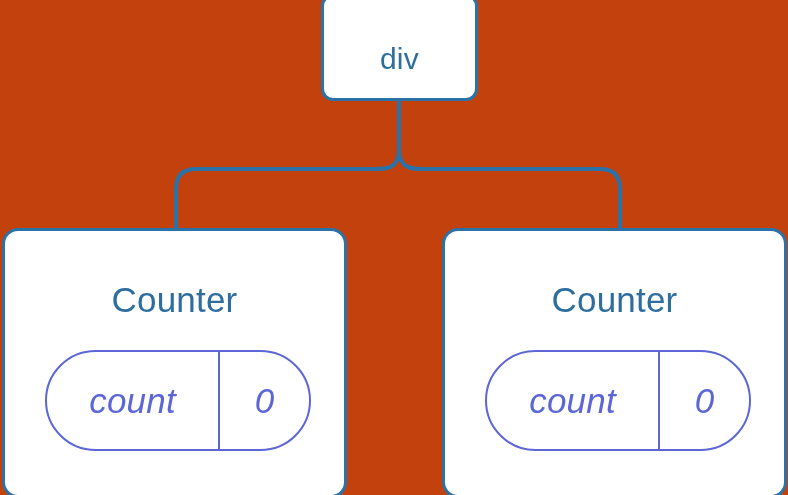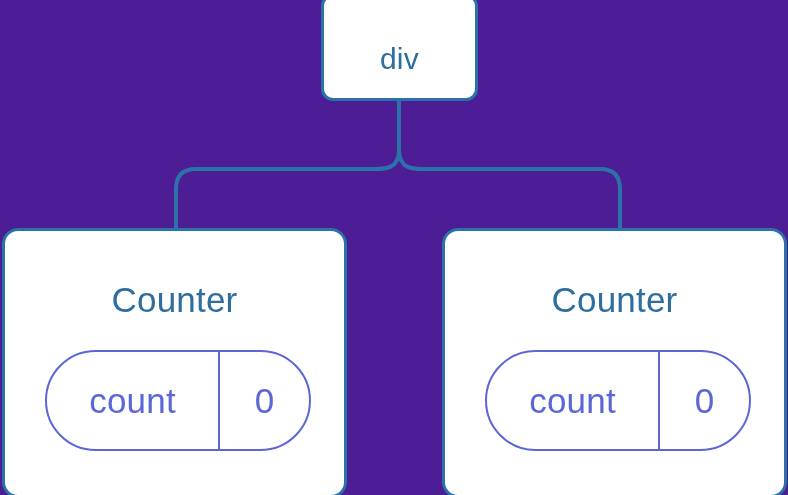--- a/index.html
+++ b/index.html
@@ -9,21 +9,21 @@
   body {
     width: 788px;
     height: 495px;
     overflow: hidden;
     font-family: "Liberation Sans", sans-serif;
   }
   #diagram-canvas {
     position: relative;
     width: 788px;
     height: 495px;
-    background: #4c1d95;
+    background: #c2410c;
   }
   .connector-layer {
     position: absolute;
     left: 0;
     top: 0;
     width: 788px;
     height: 495px;
   }
   
   .node-box {
@@ -74,20 +74,21 @@
     position: absolute;
     left: 40px;
     top: 119px;
     width: 266px;
     height: 101px;
     border: 2px solid #5c66d6;
     border-radius: 52px;
     box-sizing: border-box;
     display: flex;
     align-items: stretch;
+    font-style: italic;
   }
   .pill-key {
     flex: 0 0 173px;
     display: flex;
     align-items: center;
     justify-content: center;
     border-right: 2px solid #5c66d6;
     box-sizing: border-box;
   }
   .pill-value {

